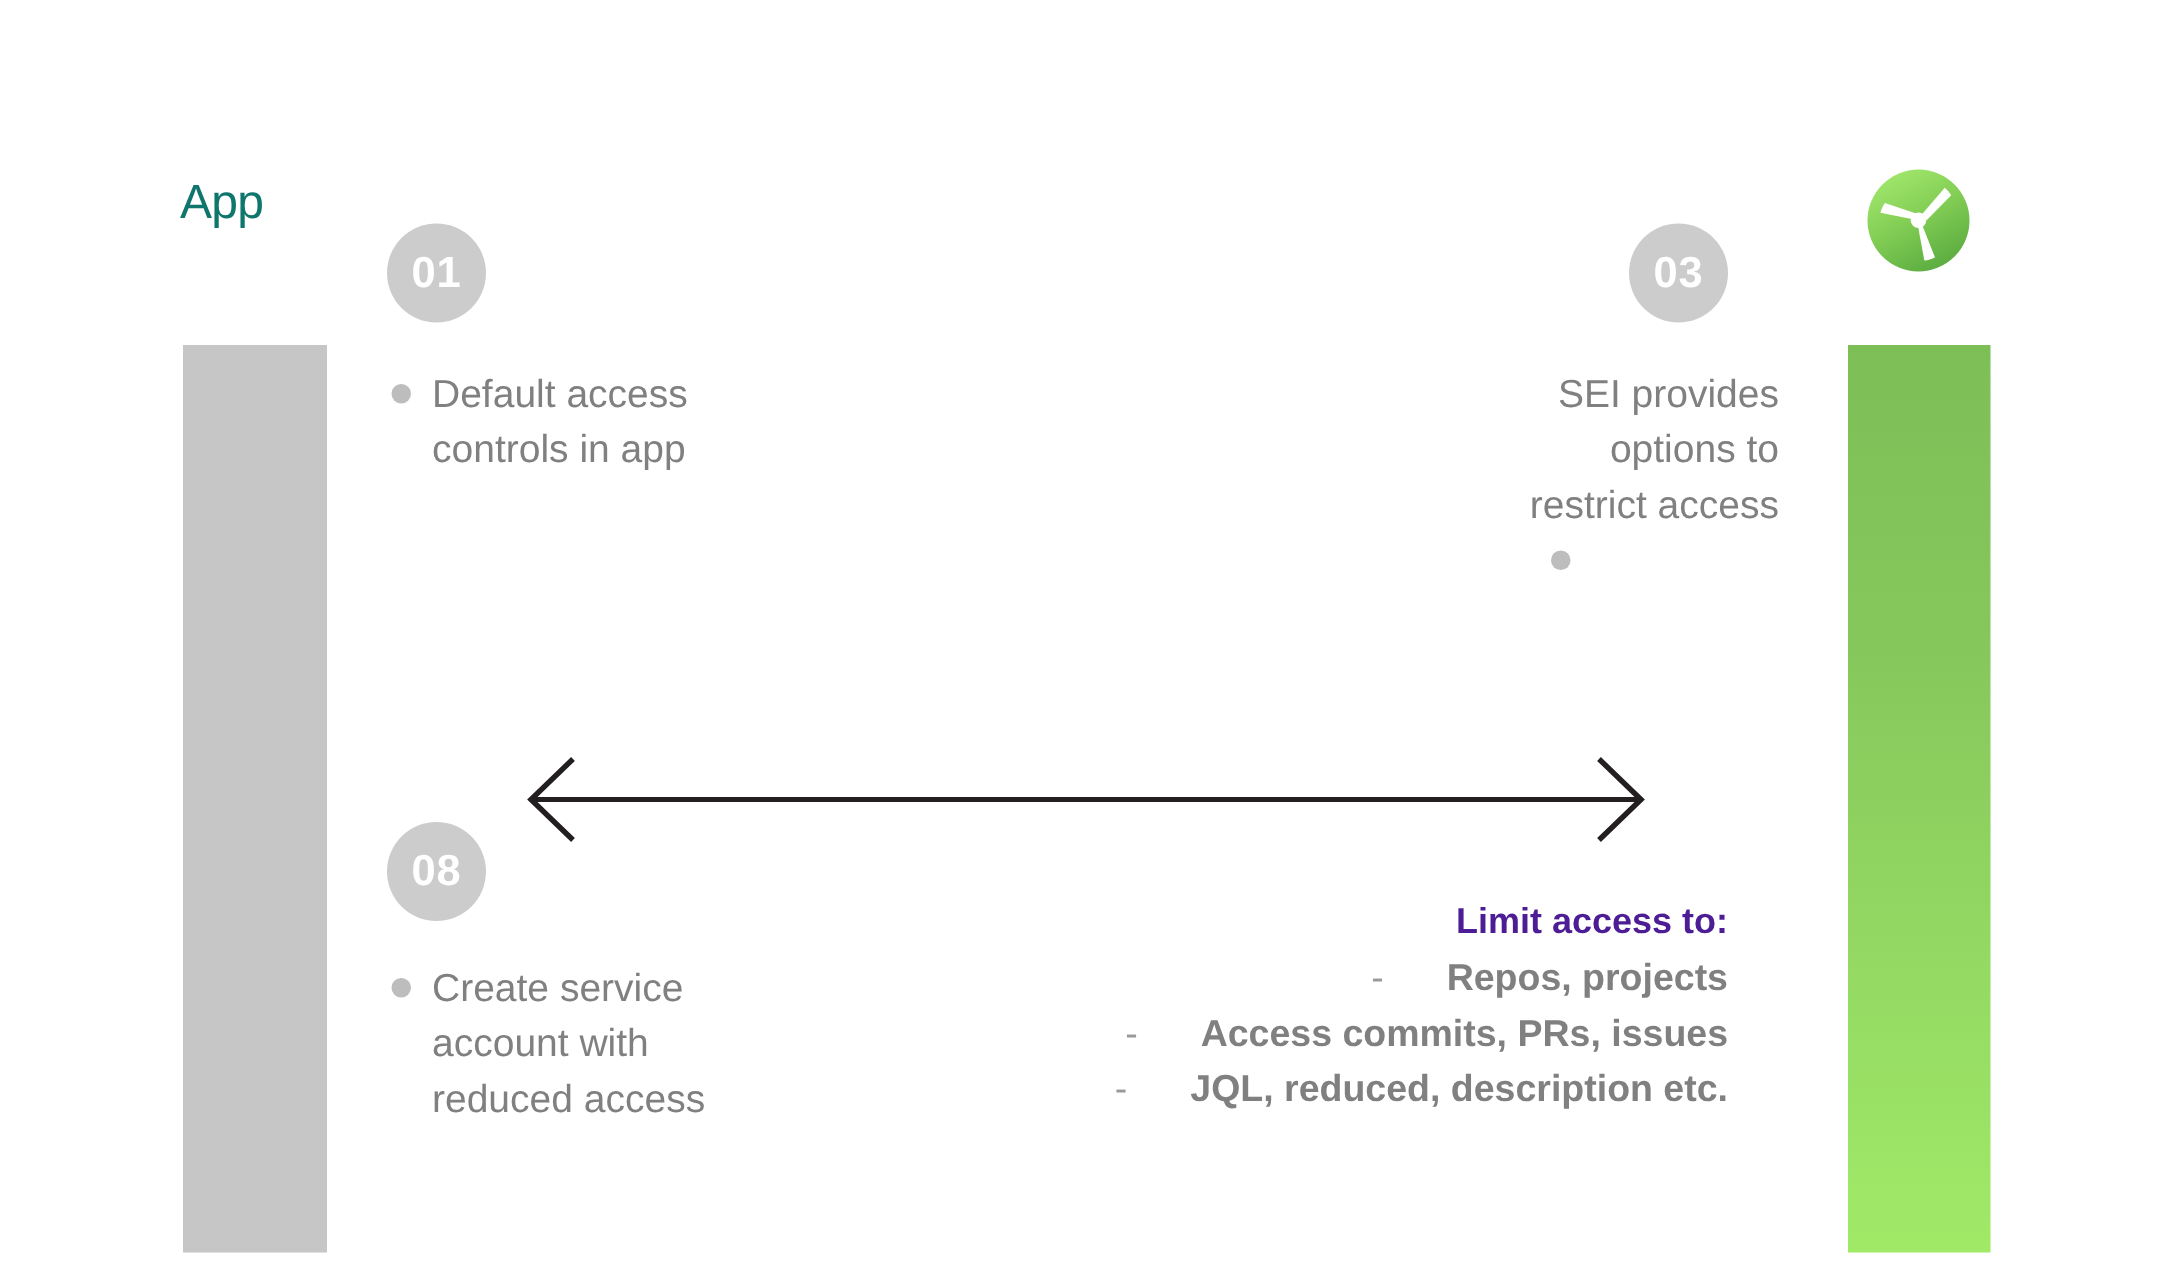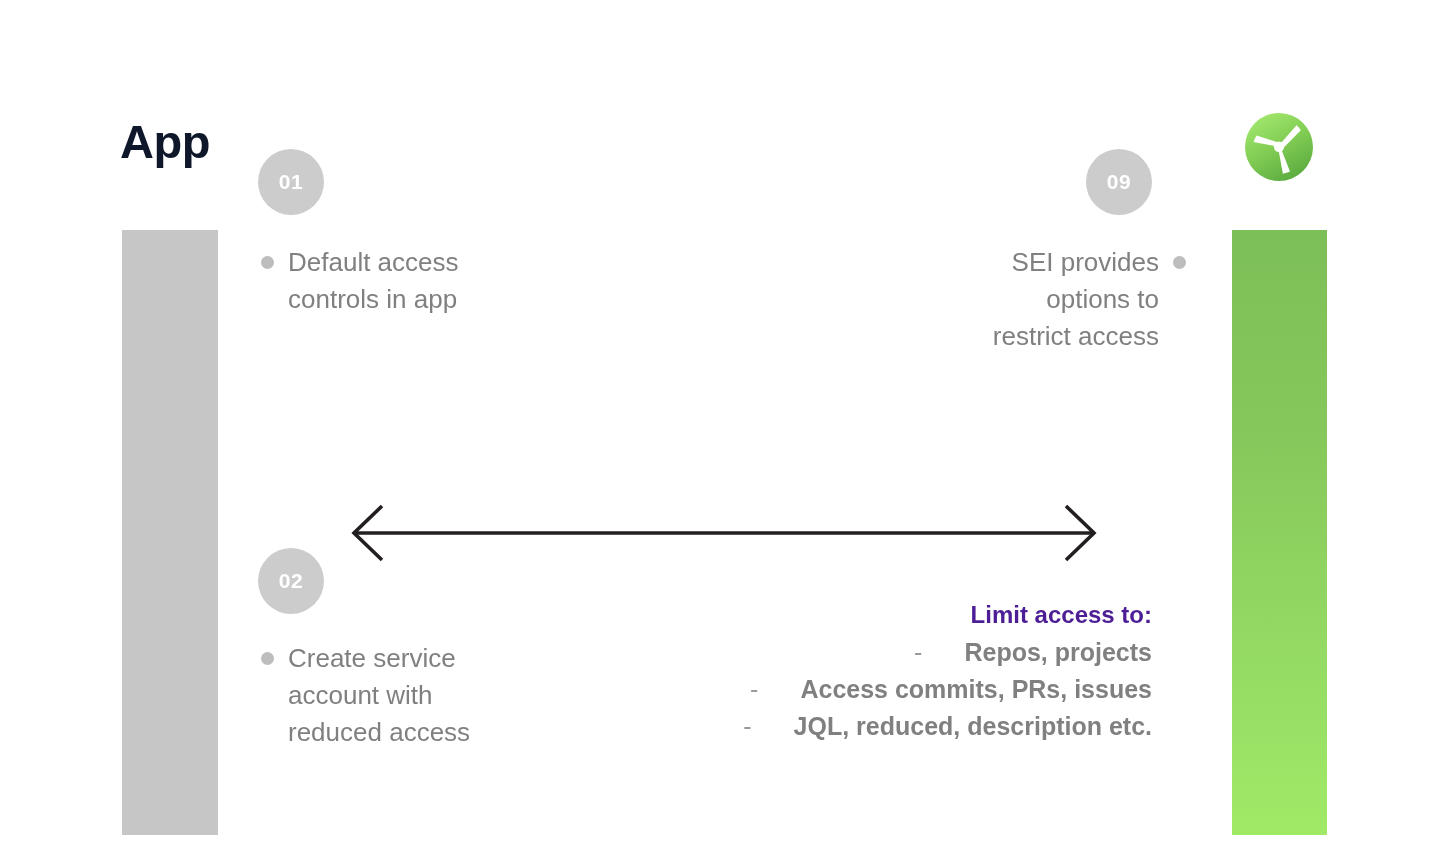--- a/index.html
+++ b/index.html
@@ -18,24 +18,24 @@
     height: 848px;
     background: #ffffff;
     overflow: hidden;
   }
 
   
   .slide-title {
     position: absolute;
     left: 120px;
     top: 118px;
-    font-size: 47px;
+    font-size: 32px;
     line-height: 1.0;
-    color: #0f172a;
-    font-weight: 700;
+    color: #0f766e;
+    font-weight: 400;
     letter-spacing: -0.5px;
     white-space: nowrap;
   }
 
   
   .bar {
     position: absolute;
     top: 230px;
     height: 605px;
   }
@@ -61,21 +61,21 @@
   .logo svg { display:block; width:70px; height:70px; }
 
   
   .badge {
     position: absolute;
     width: 66px;
     height: 66px;
     border-radius: 50%;
     background: #cccccc;
     color: #ffffff;
-    font-size: 21px;
+    font-size: 29px;
     font-weight: 700;
     display: flex;
     align-items: center;
     justify-content: center;
     letter-spacing: 0.5px;
   }
   .badge-01 { left: 258px; top: 149px; }
   .badge-02 { left: 258px; top: 548px; }
   .badge-03 { left: 1086px; top: 149px; }
 
@@ -101,21 +101,21 @@
   }
 
   .block-01 { left: 261px; top: 244px; }
   .block-01 .dot { margin-right: 14px; }
   .block-01 .txt { text-align: left; }
 
   .block-02 { left: 261px; top: 640px; }
   .block-02 .dot { margin-right: 14px; }
   .block-02 .txt { text-align: left; }
 
-  .block-03 { right: 258px; top: 244px; }
+  .block-03 { right: 258px; top: 244px; flex-direction: column; }
   .block-03 .txt { text-align: right; }
   .block-03 .dot { margin-left: 14px; }
 
   
   .arrow {
     position: absolute;
     left: 348px;
     top: 503px;
     width: 752px;
     height: 60px;
@@ -175,23 +175,23 @@
         <path d="M36.6 31.6 L52.5 13.2 C54.2 14.6 55.7 16.3 56.8 18.2 L40.6 34.7 Z"></path>
         <path d="M33.0 34.5 L9.6 29.9 C10.2 27.6 11.2 25.4 12.6 23.4 L35.0 30.8 Z"></path>
         <path d="M37.2 37.3 L46.0 59.6 C43.8 60.7 41.4 61.4 38.9 61.7 L34.6 38.4 Z"></path>
         <circle cx="35" cy="34.8" r="5.2"></circle>
       </g>
     </svg>
   </div>
 
   <div class="badge badge-01">01</div>
 
-  <div class="badge badge-02">02</div>
-
-  <div class="badge badge-03">09</div>
+  <div class="badge badge-02">08</div>
+
+  <div class="badge badge-03">03</div>
 
   <div class="bullet-block block-01">
     <span class="dot"></span>
     <span class="txt">Default access
 controls in app</span>
   </div>
 
   <div class="bullet-block block-02">
     <span class="dot"></span>
     <span class="txt">Create service

